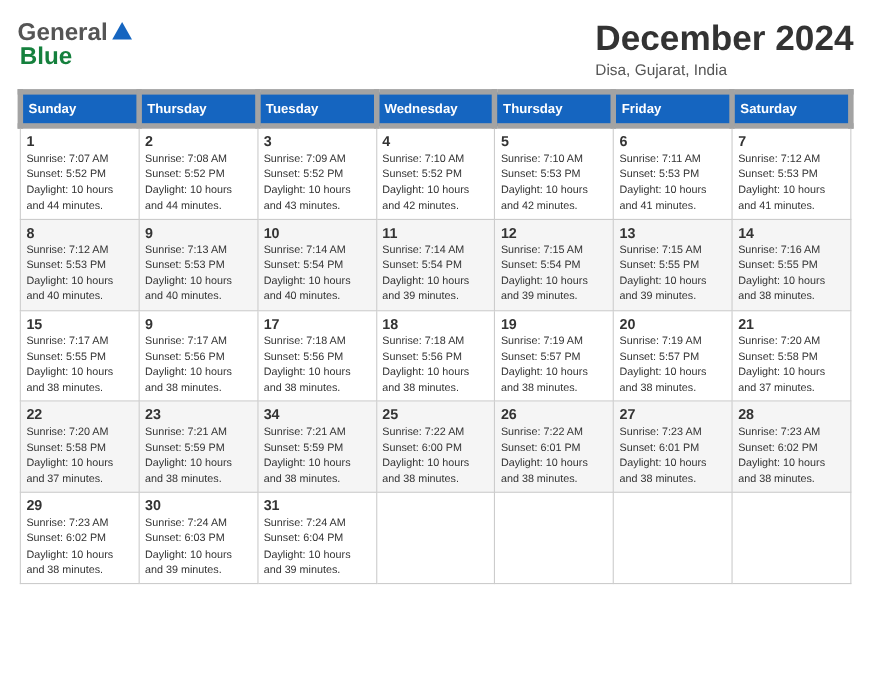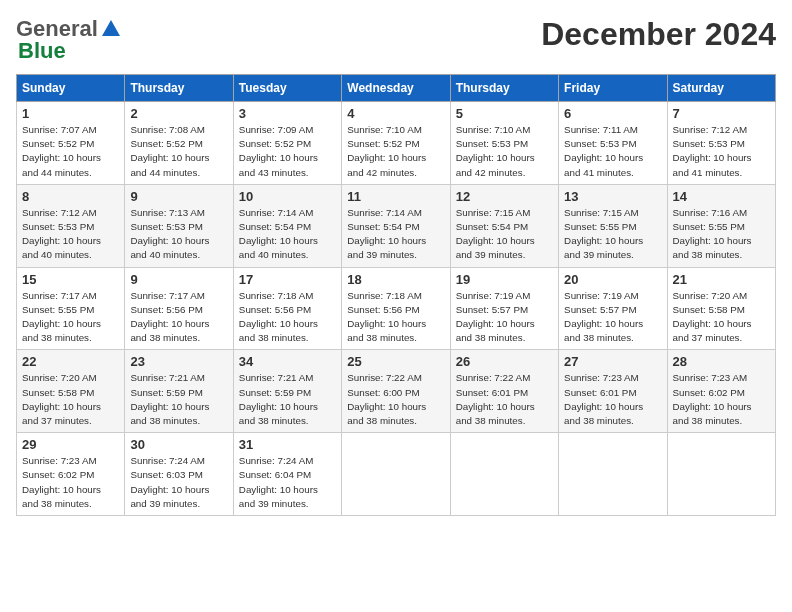--- a/index.html
+++ b/index.html
@@ -39,21 +39,21 @@
       border-collapse: collapse;
       font-size: 10.5px;
     }
     .calendar th {
       background-color: #1565C0;
       color: #fff;
       text-align: left;
       padding: 6px 5px;
       font-size: 12px;
       font-weight: bold;
-      border: 1px solid #a3a3a3;
+      border: 5px solid #a3a3a3;
     }
     .calendar td {
       border: 1px solid #ccc;
       vertical-align: top;
       padding: 4px 5px;
       width: 107px;
       min-height: 80px;
       background: #fff;
     }
     .calendar tr:nth-child(even) td {
@@ -83,20 +83,21 @@
     <div style="display:flex;align-items:center;">
       <span style="font-size:22px;font-weight:bold;color:#555;">General</span>
       <svg width="22" height="22" viewBox="0 0 22 22" style="margin:0 2px;">
         <polygon points="11,2 20,18 2,18" fill="#1565C0"></polygon>
       </svg>
     </div>
     <span style="font-size:22px;font-weight:bold;color:#15803d;margin-top:-4px;margin-left:2px;">Blue</span>
   </div>
   <div class="title-section">
     <div class="month-title">December 2024</div>
+    <div class="location">Disa, Gujarat, India</div>
   </div>
 </div>
 
 <table class="calendar">
   <thead>
     <tr>
       <th>Sunday</th>
       <th>Thursday</th>
       <th>Tuesday</th>
       <th>Wednesday</th>

